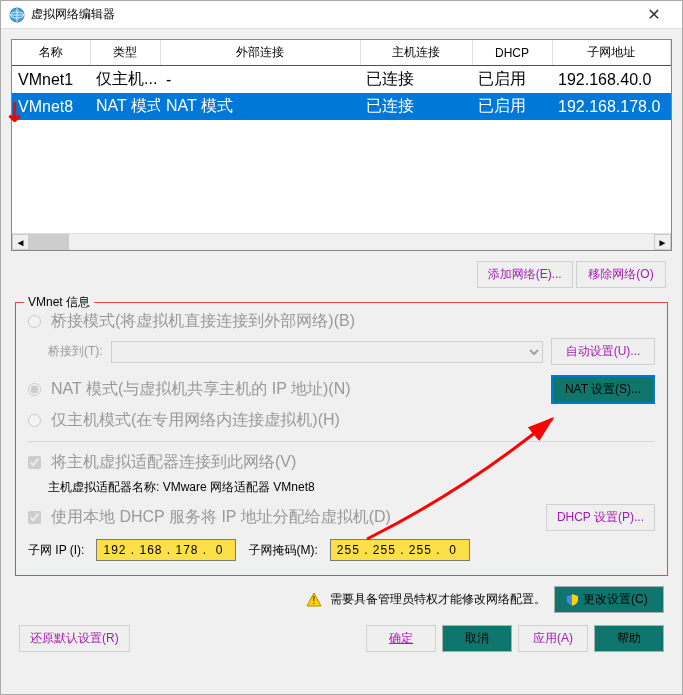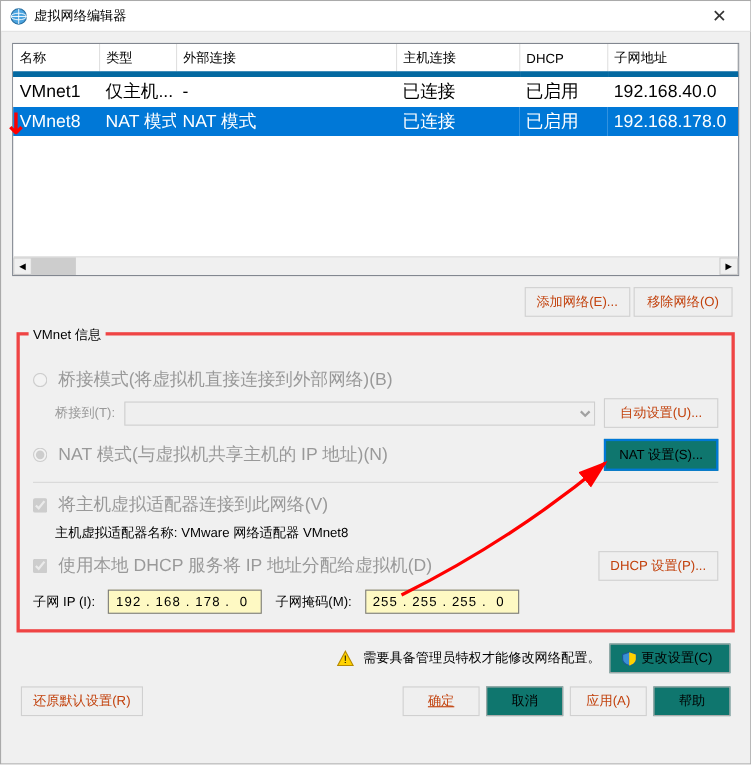--- a/index.html
+++ b/index.html
@@ -5,47 +5,47 @@
     * { box-sizing: border-box; margin: 0; padding: 0; }
     body { font-family: "Microsoft YaHei", "Segoe UI", sans-serif; font-size: 12px; background: #f0f0f0; width: 683px; height: 695px; overflow: hidden; }
     .window { width: 683px; height: 695px; background: #f0f0f0; border: 1px solid #aaa; }
     .titlebar { height: 28px; background: #fff; display: flex; align-items: center; padding: 0 8px; border-bottom: 1px solid #e0e0e0; justify-content: flex-end; }
     .titlebar-icon { width: 16px; height: 16px; margin-right: 6px; }
     .titlebar-text { flex: 1; font-size: 12px; }
     .titlebar-close { width: 40px; text-align: center; font-size: 16px; cursor: pointer; color: #333; }
     .content { padding: 10px; }
     .table-wrap { border: 1px solid #828790; background: #fff; height: 212px; position: relative; }
     table { width: 100%; border-collapse: collapse; table-layout: fixed; }
-    th { text-align: left; font-weight: normal; padding: 4px 6px; background: #fff; border-bottom: 5px solid #0369a1; border-right: 1px solid #e0e0e0; font-size: 12px; }
+    th { text-align: center; font-weight: normal; padding: 4px 6px; background: #fff; border-bottom: 1px solid #0369a1; border-right: 1px solid #e0e0e0; font-size: 12px; }
     td { padding: 3px 6px; font-size: 16px; white-space: nowrap; overflow: hidden; }
     tr.row1 td { background: #fff; }
     tr.row-selected td { background: #0078d7; color: #ffffff; }
     .red-arrow { position: absolute; left: -8px; top: 56px; color: #ff0000; font-size: 26px; font-weight: bold; transform: rotate(45deg); }
     .hscroll { position: absolute; bottom: 0; left: 0; right: 0; height: 17px; background: #f0f0f0; border-top: 1px solid #ddd; display: flex; }
     .hscroll .arrow { width: 17px; text-align: center; background: #f0f0f0; border: 1px solid #ccc; font-size: 10px; line-height: 15px; }
     .hscroll .thumb { width: 40px; background: #cdcdcd; }
     .hscroll .track { flex: 1; }
     .btn-row { text-align: right; margin: 10px 6px 14px; }
     button { font-family: inherit; font-size: 12px; padding: 4px 10px; background: #0f766e; border: 1px solid #adadad; cursor: pointer; min-width: 90px; }
-    button:disabled { color: #c2410c; background: #efefef; border-color: #d0d0d0; }
+    button:disabled { color: #a21caf; background: #efefef; border-color: #d0d0d0; }
     button.highlight { border: 2px solid #0078d7; }
-    .fieldset { border: 3px solid #ef4444; margin: 0 4px 10px; padding: 24px 12px 14px; position: relative; }
+    .fieldset { border: 1px solid #ef4444; margin: 0 4px 10px; padding: 2px 12px 14px; position: relative; }
     .fieldset-legend { position: absolute; top: -9px; left: 8px; background: #f0f0f0; padding: 0 4px; font-size: 12px; }
     .radio-row, .check-row { display: flex; align-items: center; margin: 6px 0; gap: 6px; }
     .radio-row label, .check-row label { font-size: 16px; }
     .radio-row input[type=radio], .check-row input[type=checkbox] { margin-right: 4px; }
     .bridge-row { display: flex; align-items: center; margin: 6px 0 10px 20px; gap: 8px; }
     .bridge-row label { color: #999; }
     select { flex: 1; height: 22px; background: #efefef; border: 1px solid #c0c0c0; }
     .inner-right-btn { margin-left: auto; min-width: 104px; }
     .sep { border-top: 1px solid #d8d8d8; margin: 10px 0; }
     .adapter-name { margin: 6px 0 8px 20px; font-size: 12px; }
     .subnet-row { display: flex; align-items: center; gap: 12px; margin: 8px 0 0; }
     .subnet-row label { font-size: 12px; }
-    .ip-input { width: 140px; height: 22px; border: 1px solid #7a7a7a; padding: 2px 6px; font-family: inherit; font-size: 12px; letter-spacing: 1px; text-align: left; background:#fef9c3; }
+    .ip-input { width: 140px; height: 22px; border: 1px solid #7a7a7a; padding: 2px 6px; font-family: inherit; font-size: 12px; letter-spacing: 1px; text-align: left; background:#fde047; }
     .admin-row { display: flex; align-items: center; justify-content: flex-end; gap: 8px; margin: 4px 8px 8px; }
     .warn-icon { width: 16px; height: 16px; }
     .footer { display: flex; align-items: center; gap: 6px; padding: 4px 8px 8px; }
     .footer .spacer { flex: 1; }
     .rel { position: relative; }
     .nat-arrow-svg { position: absolute; right: 90px; top: 106px; pointer-events: none; }
     .disabled-text { color: #999; }
     .chk-checked { accent-color: #888; }
   </style>
 </head>
@@ -129,20 +129,24 @@
         <select disabled=""></select>
         <button disabled="" class="inner-right-btn">自动设置(U)...</button>
       </div>
 
       <div class="radio-row">
         <input type="radio" name="mode" disabled="" checked="" style="">
         <label class="disabled-text">NAT 模式(与虚拟机共享主机的 IP 地址)(N)</label>
         <button class="inner-right-btn highlight">NAT 设置(S)...</button>
       </div>
 
+      <div class="radio-row">
+        <input type="radio" name="mode" disabled="" style="">
+        <label class="disabled-text">仅主机模式(在专用网络内连接虚拟机)(H)</label>
+      </div>
 
       <div class="sep"></div>
 
       <div class="check-row">
         <input type="checkbox" class="chk-checked" checked="" disabled="" style="">
         <label class="disabled-text">将主机虚拟适配器连接到此网络(V)</label>
       </div>
       <div class="adapter-name">主机虚拟适配器名称: VMware 网络适配器 VMnet8</div>
 
       <div class="check-row">

